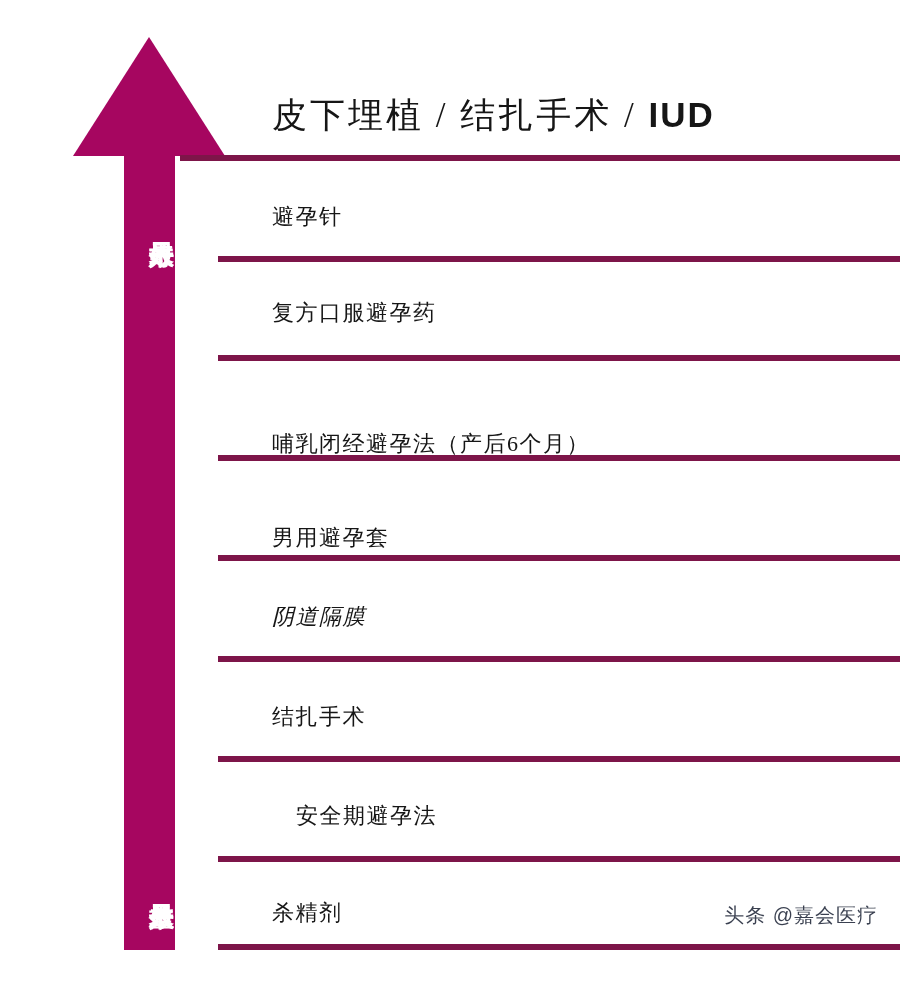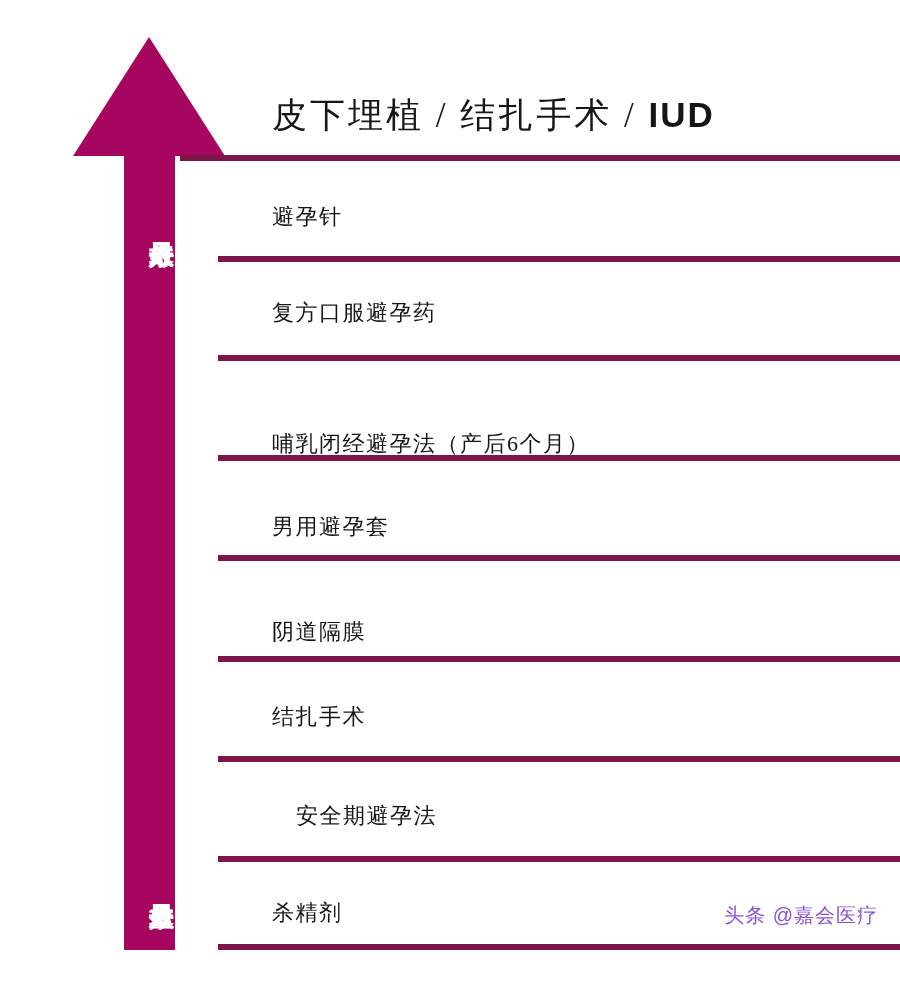--- a/index.html
+++ b/index.html
@@ -104,21 +104,21 @@
     right: 0;
   }
 
   
   .watermark {
     position: absolute;
     right: 22px;
     top: 902px;
     font-family: "Liberation Sans", "DejaVu Sans", sans-serif;
     font-size: 20px;
-    color: #6d28d9;
+    color: #0f172a;
     letter-spacing: 1px;
     white-space: nowrap;
     opacity: 0.82;
   }
 </style>
 </head>
 <body style="background: rgb(255, 255, 255);">
 
 <div class="infographic">
 
@@ -140,25 +140,25 @@
       </div>
       <div class="row">
         <div class="row-label" style="top: 294px;"><span>复方口服避孕药</span></div>
         <div class="row-rule" style="top: 355px; left: 218px;"></div>
       </div>
       <div class="row">
         <div class="row-label" style="top: 397px; margin-top: 28px;"><span>哺乳闭经避孕法（产后6个月）</span></div>
         <div class="row-rule" style="top: 455px; left: 218px;"></div>
       </div>
       <div class="row">
-        <div class="row-label" style="top: 508px;"><span>男用避孕套</span></div>
+        <div class="row-label" style="top: 519px;"><span>男用避孕套</span></div>
         <div class="row-rule" style="top: 555px; left: 218px;"></div>
       </div>
       <div class="row">
-        <div class="row-label" style="top: 613px;"><span>阴道隔膜</span></div>
+        <div class="row-label" style="top: 598px; font-style: italic;"><span>阴道隔膜</span></div>
         <div class="row-rule" style="top: 656px; left: 218px;"></div>
       </div>
       <div class="row">
         <div class="row-label" style="top: 698px;"><span>结扎手术</span></div>
         <div class="row-rule" style="top: 756px; left: 218px;"></div>
       </div>
       <div class="row">
         <div class="row-label" style="top: 797px; margin-left: 24px;"><span>安全期避孕法</span></div>
         <div class="row-rule" style="top: 856px; left: 218px;"></div>
       </div>

